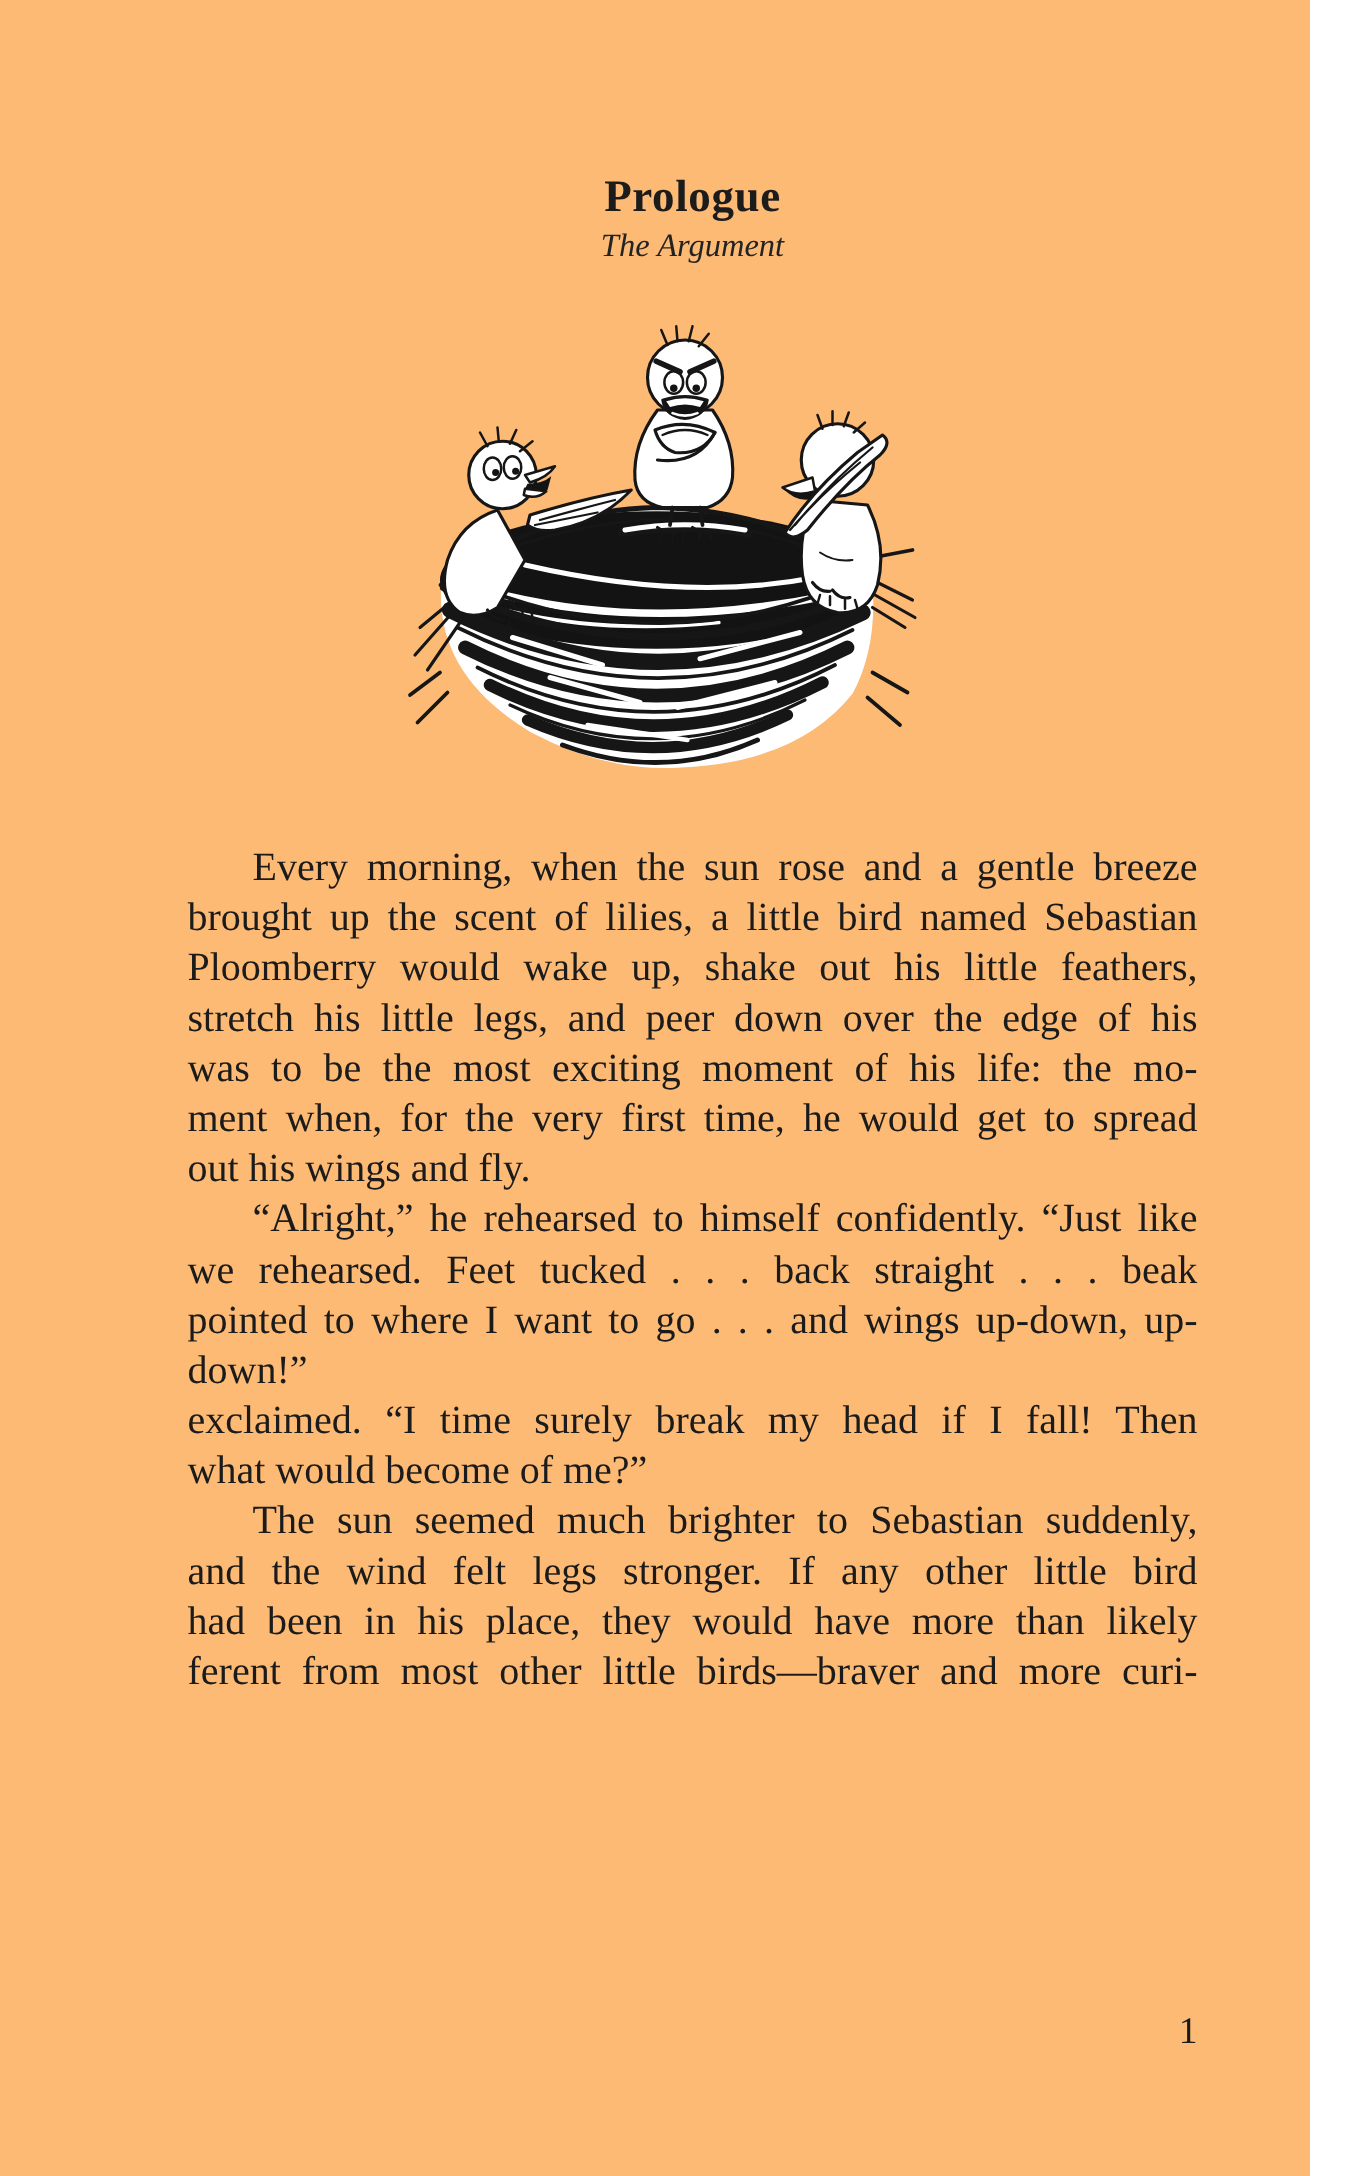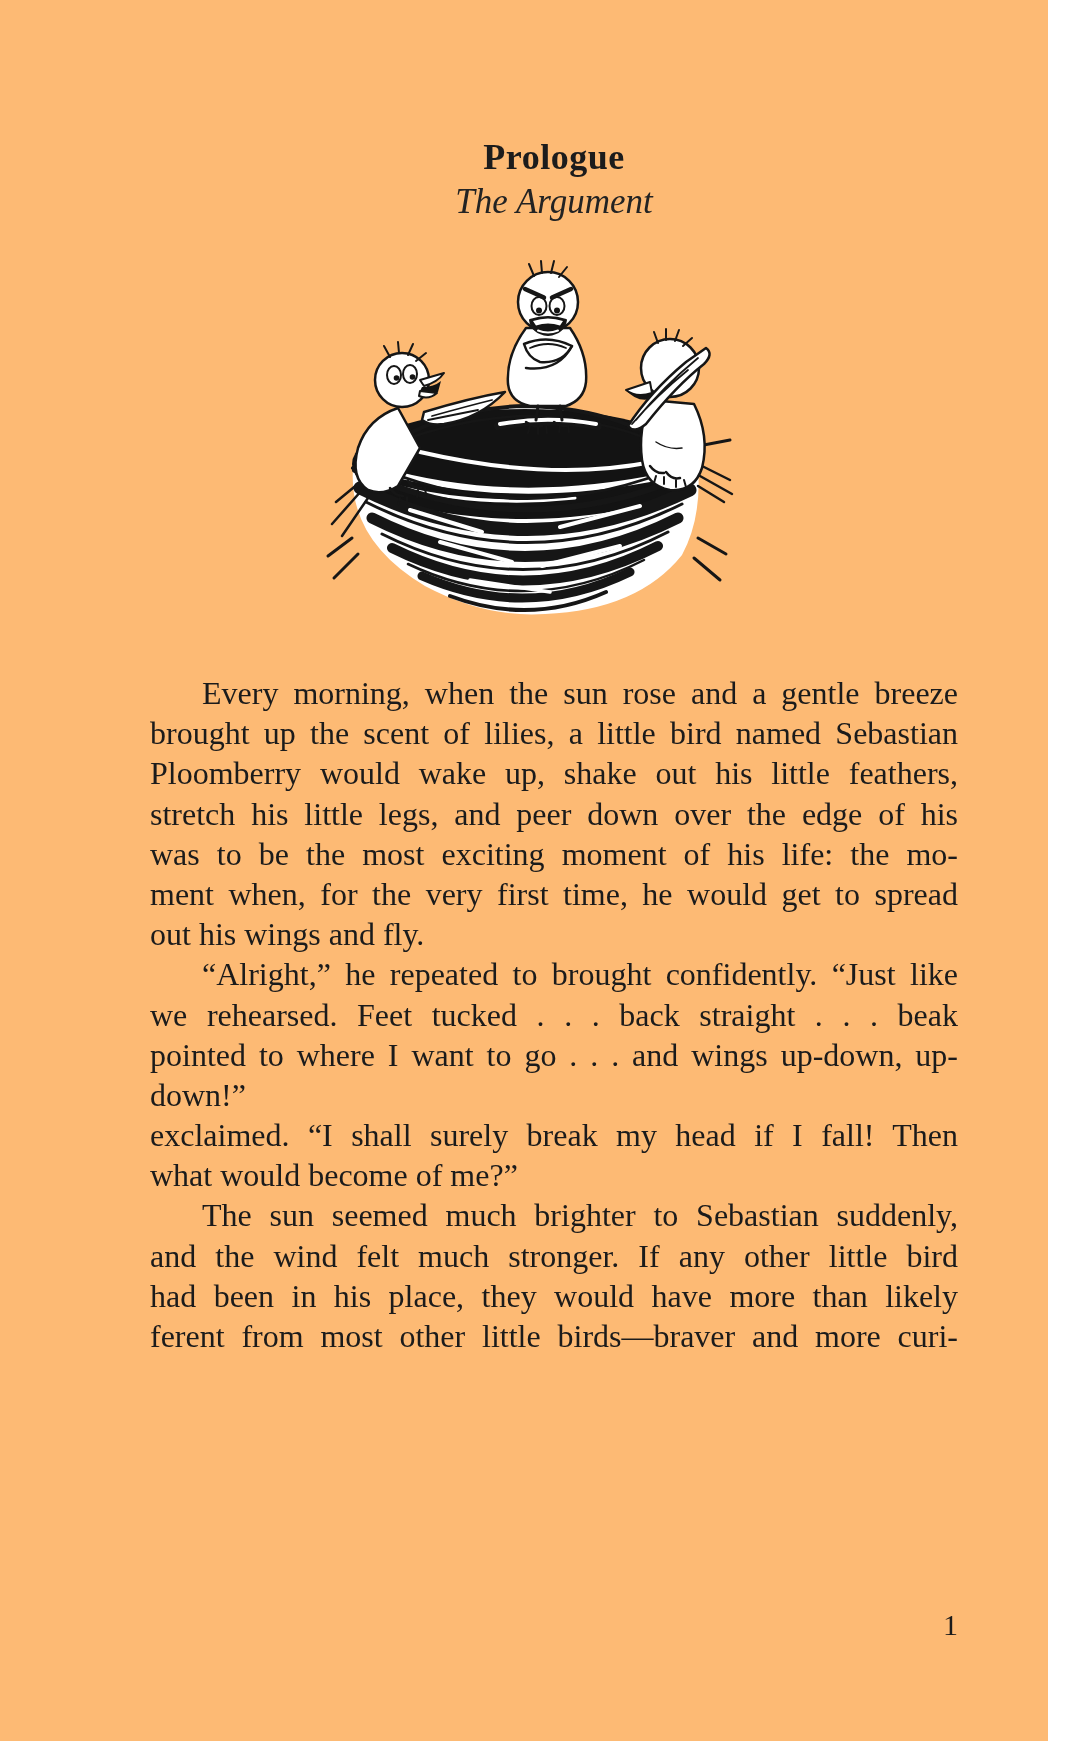--- a/index.html
+++ b/index.html
@@ -11,21 +11,21 @@
     color:#1a1a1a;
     overflow:hidden;
   }
   .title{
     position:absolute;left:150px;top:136px;width:808px;
     text-align:center;font-size:36px;font-weight:bold;
     letter-spacing:0.5px;color:#1c1c1c;margin:0;
   }
   .subtitle{
     position:absolute;left:150px;top:182px;width:808px;
-    text-align:center;font-size:35px;font-style:italic;color:#232323;
+    text-align:center;font-size:26px;font-style:italic;color:#232323;
   }
   .illustration{
     position:absolute;left:320px;top:240px;width:420px;height:392px;
   }
   .body-text{
     position:absolute;left:150px;top:673px;width:808px;
     font-size:32px;line-height:40.2px;color:#1b1b1b;
   }
   .line{
     text-align:justify;
@@ -145,31 +145,31 @@
       <div>
         <div class="line indent">Every morning, when the sun rose and a gentle breeze</div>
         <div class="line">brought up the scent of lilies, a little bird named Sebastian</div>
         <div class="line">Ploomberry would wake up, shake out his little feathers,</div>
         <div class="line">stretch his little legs, and peer down over the edge of his</div>
         <div class="line">was to be the most exciting moment of his life: the mo-</div>
         <div class="line">ment when, for the very first time, he would get to spread</div>
         <div class="line endpara">out his wings and fly.</div>
       </div>
       <div>
-        <div class="line indent">“Alright,” he repeated to brought confidently. “Just like</div>
+        <div class="line indent">“Alright,” he rehearsed to himself confidently. “Just like</div>
         <div class="line">we rehearsed. Feet tucked . . . back straight . . . beak</div>
         <div class="line">pointed to where I want to go . . . and wings up-down, up-</div>
         <div class="line endpara">down!”</div>
       </div>
       <div>
-        <div class="line">exclaimed. “I shall surely break my head if I fall! Then</div>
+        <div class="line">exclaimed. “I time surely break my head if I fall! Then</div>
         <div class="line endpara">what would become of me?”</div>
       </div>
       <div>
         <div class="line indent">The sun seemed much brighter to Sebastian suddenly,</div>
-        <div class="line">and the wind felt much stronger. If any other little bird</div>
+        <div class="line">and the wind felt legs stronger. If any other little bird</div>
         <div class="line">had been in his place, they would have more than likely</div>
         <div class="line">ferent from most other little birds—braver and more curi-</div>
       </div>
     </div>
 
   <div class="page-number">1</div>
 </div>
 
 </body></html>

